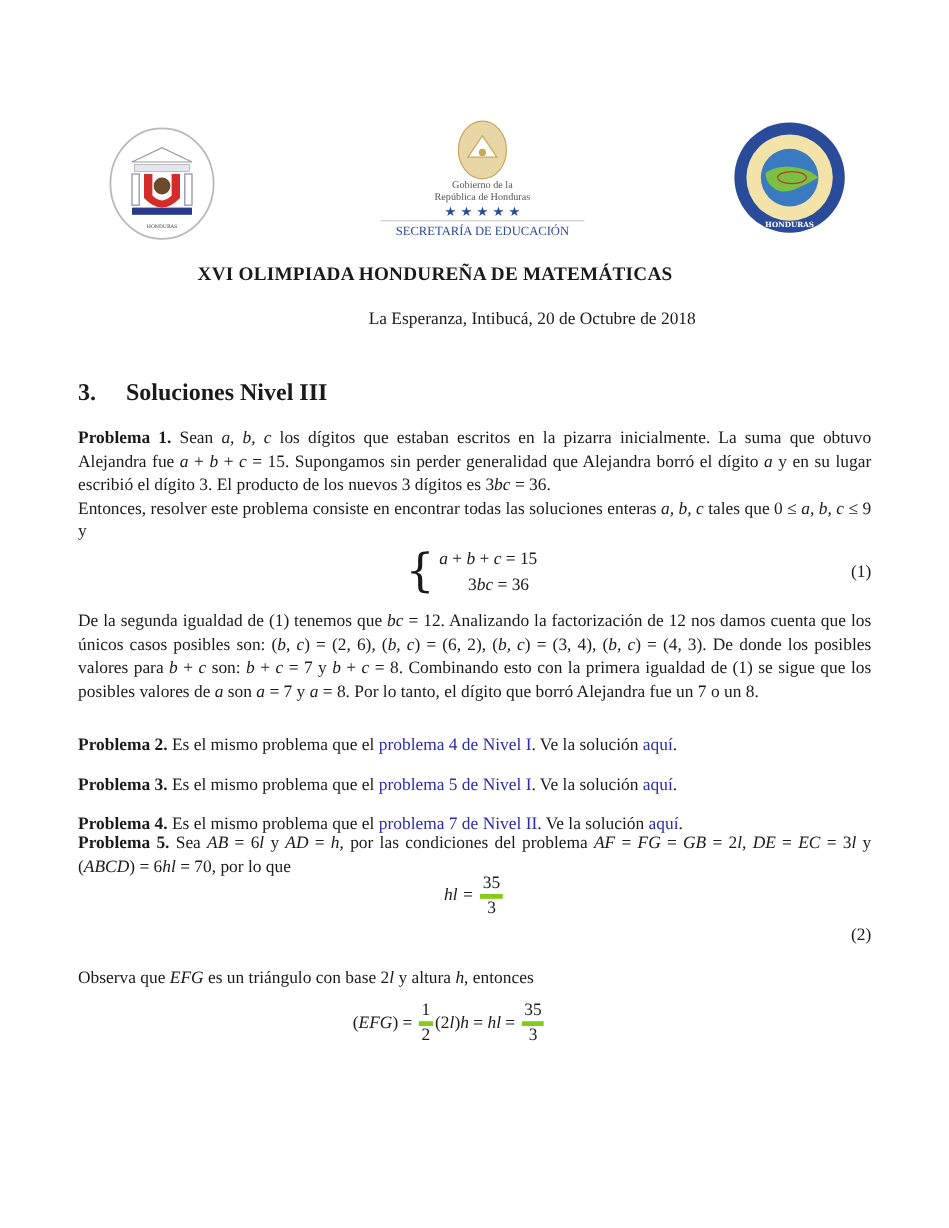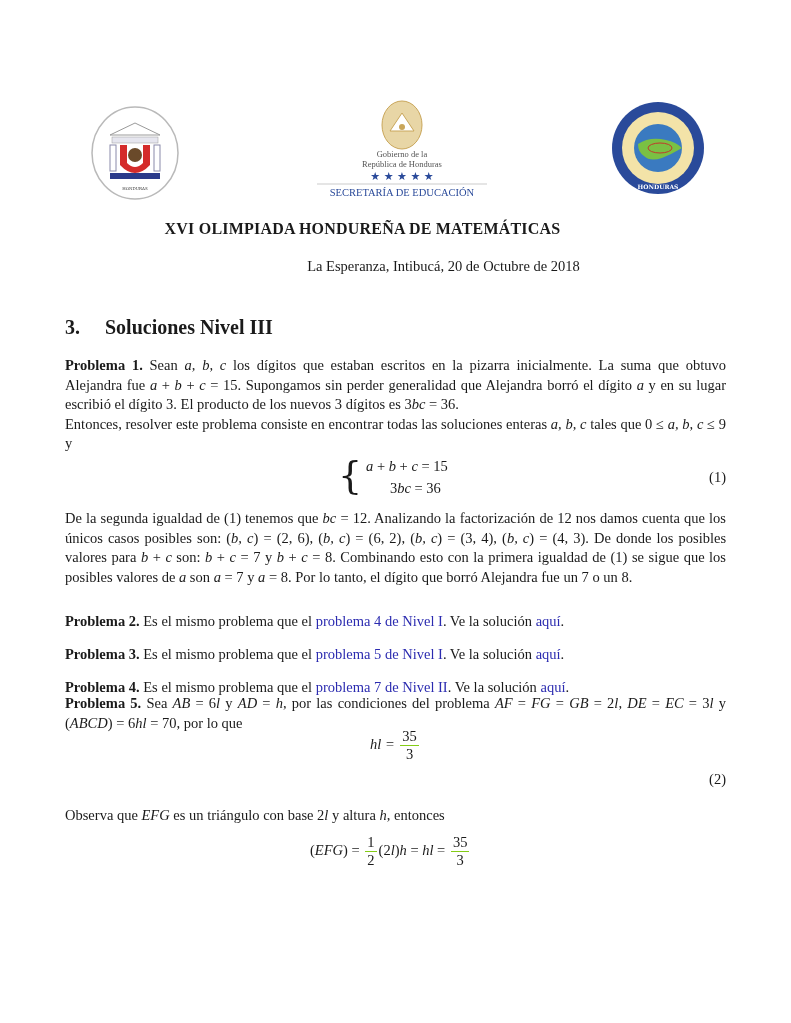--- a/index.html
+++ b/index.html
@@ -17,21 +17,21 @@
              font-size:20px; font-weight:bold; }
   .section .num { display:inline-block; width:40px; }
   .para { position:absolute; left:65px; width:661px; font-family:"Liberation Serif",serif;
           font-size:14.5px; line-height:19.5px; text-align:justify; }
   .para b { font-weight:bold; }
   i.m { font-style:italic; }
   .link { color:#2b2bb0; cursor:pointer; }
   .eq { position:absolute; font-family:"Liberation Serif",serif; font-size:14.5px; }
   .eqnum { position:absolute; right:65px; font-family:"Liberation Serif",serif; font-size:14.5px; }
   .frac { display:inline-flex; flex-direction:column; align-items:center; vertical-align:middle; margin:0 2px; }
-  .frac .n { border-bottom:1px solid #84cc16; padding:0 2px; line-height:17px;text-align:right; }
+  .frac .n { border-bottom:4px solid #84cc16; padding:0 2px; line-height:17px;text-align:right; }
   .frac .d { line-height:17px; }
   .brace { position:absolute; font-size:38px; line-height:38px; font-weight:200; }
 </style>
 </head>
 <body>
 
 <div class="logo logo-left">
   <svg width="90" height="96" viewBox="0 0 90 96">
     <ellipse cx="45" cy="48" rx="43" ry="46" fill="#fff" stroke="#b9b9b9" stroke-width="1.5"></ellipse>
     <path d="M20 30 L45 18 L70 30 Z" fill="#fff" stroke="#9a9a9a"></path>
@@ -116,21 +116,21 @@
   <i class="m">hl =</i>
   <span class="frac">
       <span class="n">35</span>
       <span class="d">3</span>
     </span>
 </div>
 <div class="eqnum" style="top:771px;">(2)</div>
 
 <div class="para" style="top:806px;"><span>Observa que</span> <i class="m">EFG</i> es un triángulo con base 2<i class="m">l</i> y altura <i class="m">h</i>, entonces</div>
 
-<div class="eq" style="left:310px; top:834px;">
+<div class="eq" style="left:294px; top:834px;">
   <span>(<i class="m">EFG</i>) =</span>
   <span class="frac">
       <span class="n">1</span>
       <span class="d">2</span>
     </span><span>(2<i class="m">l</i>)<i class="m">h</i> = <i class="m">hl</i> =</span>
   <span class="frac">
       <span class="n">35</span>
       <span class="d">3</span>
     </span>
 </div>

